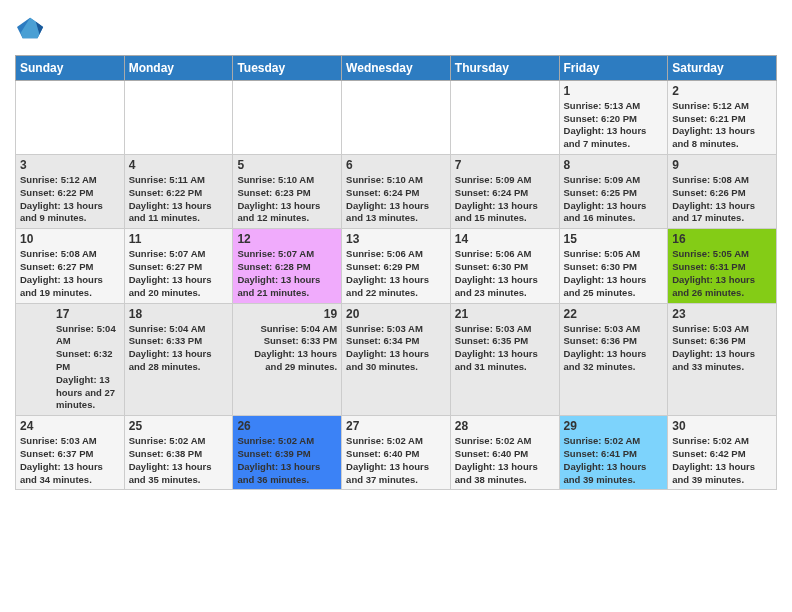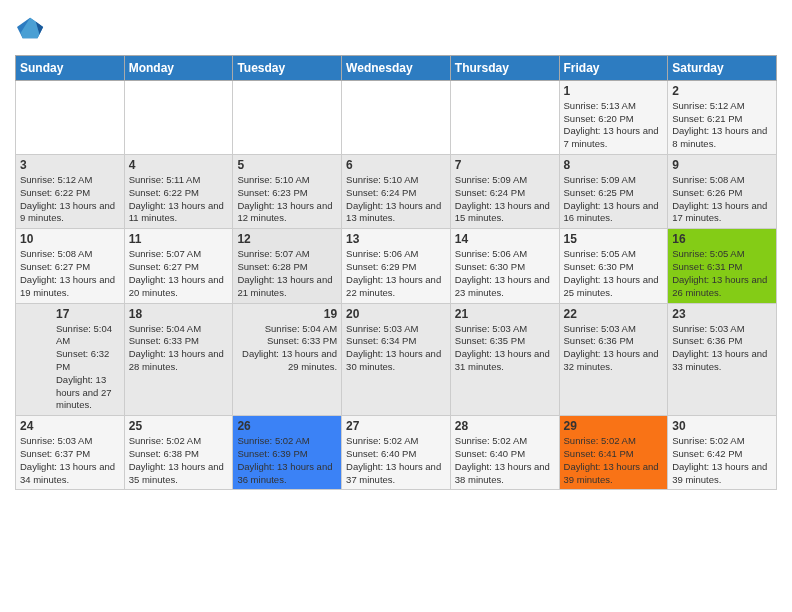--- a/index.html
+++ b/index.html
@@ -80,20 +80,21 @@
     }
     .day-num {
       font-size: 12px;
       font-weight: bold;
       margin-bottom: 2px;
     }
     .day-info {
       font-size: 9.5px;
       line-height: 1.35;
       color: #333;
+      font-weight: bold;
     }
     .empty-cell {
       background: #fff !important;
     }
   </style>
 </head>
 <body>
 
 <div class="header">
   <div class="logo">
@@ -199,21 +200,21 @@
           <div class="day-info" style="white-space: pre-line;">Sunrise: 5:08 AM
 Sunset: 6:27 PM
 Daylight: 13 hours and 19 minutes.</div>
         </td>
         <td style="background: rgb(245, 245, 245);">
           <div class="day-num">11</div>
           <div class="day-info" style="white-space: pre-line;">Sunrise: 5:07 AM
 Sunset: 6:27 PM
 Daylight: 13 hours and 20 minutes.</div>
         </td>
-        <td style="background: #e5e5e5;">
+        <td style="background: #f0abfc;">
           <div class="day-num">12</div>
           <div class="day-info" style="white-space: pre-line;">Sunrise: 5:07 AM
 Sunset: 6:28 PM
 Daylight: 13 hours and 21 minutes.</div>
         </td>
         <td style="background: rgb(245, 245, 245);">
           <div class="day-num">13</div>
           <div class="day-info" style="white-space: pre-line;">Sunrise: 5:06 AM
 Sunset: 6:29 PM
 Daylight: 13 hours and 22 minutes.</div>
@@ -305,21 +306,21 @@
           <div class="day-info" style="white-space: pre-line;">Sunrise: 5:02 AM
 Sunset: 6:40 PM
 Daylight: 13 hours and 37 minutes.</div>
         </td>
         <td style="background: rgb(245, 245, 245);">
           <div class="day-num">28</div>
           <div class="day-info" style="white-space: pre-line;">Sunrise: 5:02 AM
 Sunset: 6:40 PM
 Daylight: 13 hours and 38 minutes.</div>
         </td>
-        <td style="background: #f97316;">
+        <td style="background: #7dd3fc;">
           <div class="day-num">29</div>
           <div class="day-info" style="white-space: pre-line;">Sunrise: 5:02 AM
 Sunset: 6:41 PM
 Daylight: 13 hours and 39 minutes.</div>
         </td>
         <td style="background: rgb(245, 245, 245);">
           <div class="day-num">30</div>
           <div class="day-info" style="white-space: pre-line;">Sunrise: 5:02 AM
 Sunset: 6:42 PM
 Daylight: 13 hours and 39 minutes.</div>

